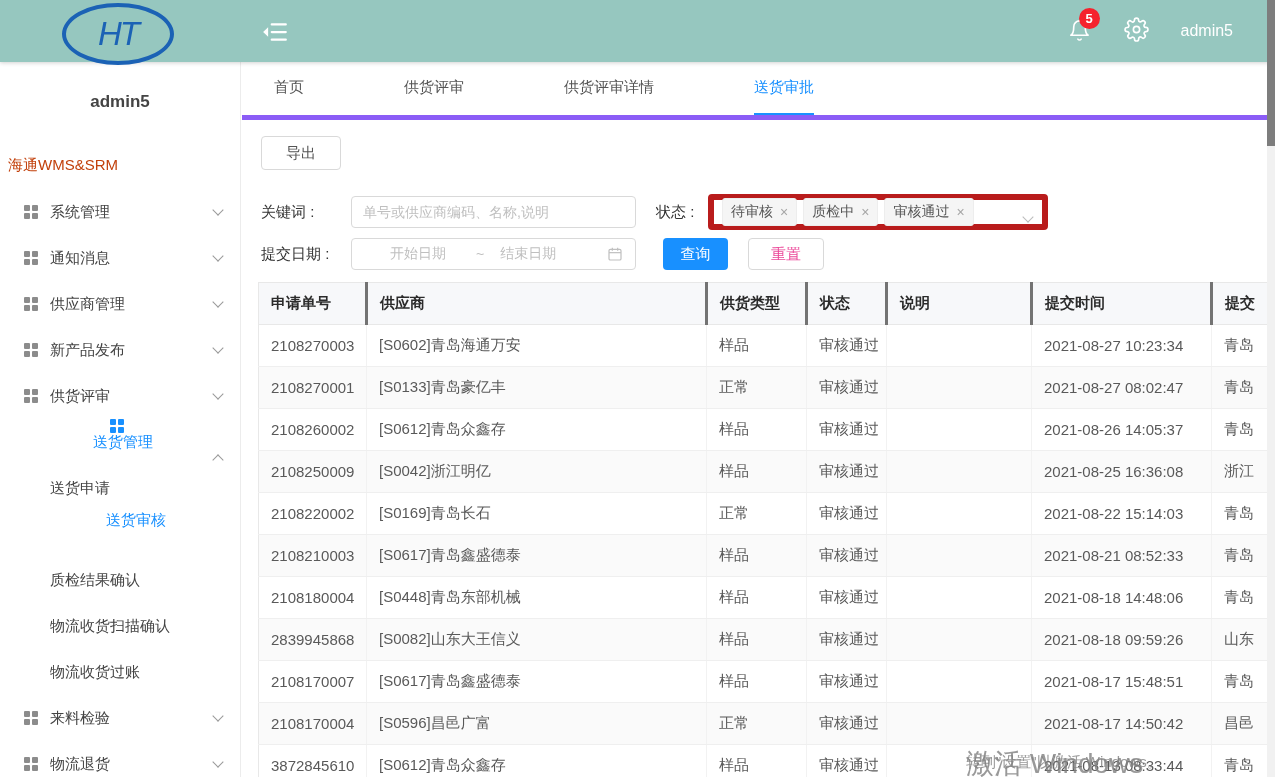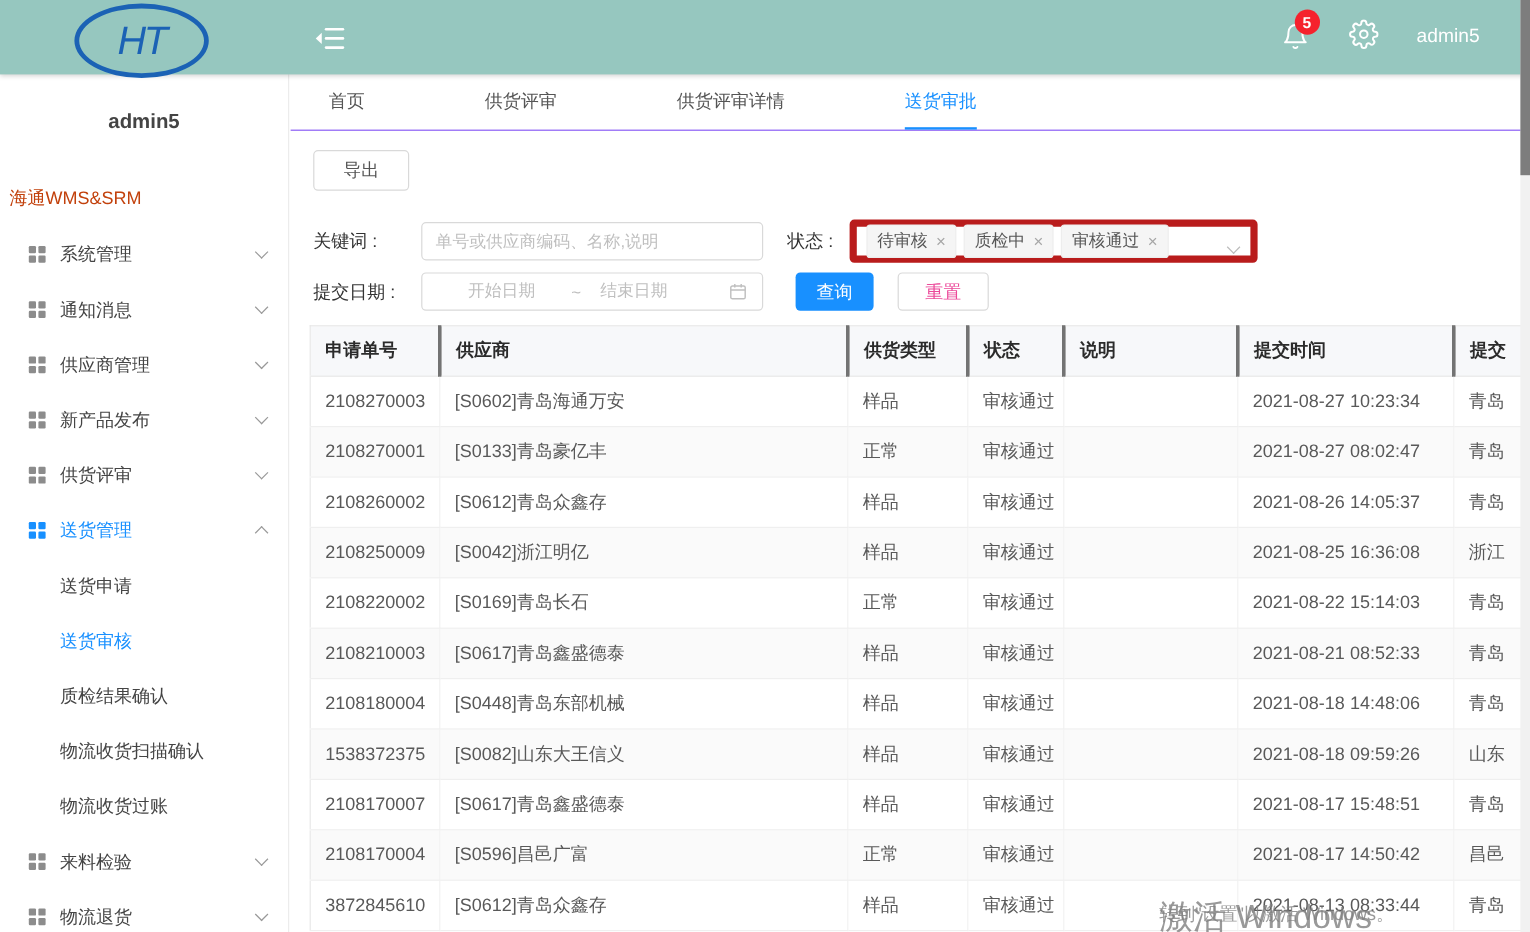--- a/index.html
+++ b/index.html
@@ -29,26 +29,26 @@
   .mi { height:46px; display:flex; align-items:center; padding:0 18px 0 24px; color:#444;
         font-size:15px; cursor:pointer; }
   .mi .gicon { width:14px; height:14px; position:relative; margin-right:12px; color:#8c8c8c; flex:none; }
   .mi .gicon::before { content:""; position:absolute; left:0; top:0; width:6px; height:6px;
         background:currentColor; border-radius:1px;
         box-shadow:8px 0 0 currentColor, 0 8px 0 currentColor, 8px 8px 0 currentColor; }
   .mi .chev { margin-left:auto; width:8px; height:8px; border-right:1.6px solid #999;
         border-bottom:1.6px solid #999; transform:rotate(45deg); margin-top:-4px; }
   .mi.open .chev { transform:rotate(-135deg); margin-top:4px; }
   .mi.sub { padding-left:50px; }
-  .mi.active { color:#1890ff; }
+  .mi.active { color:#1890ff;flex-direction:column; }
   .mi.active .gicon { color:#1890ff; }
 
   
   .main { position:absolute; left:242px; top:62px; right:0; bottom:0; background:#fff; overflow:hidden; }
-  .tabbar { height:47px; border-bottom:1px solid #8b5cf6; display:flex; padding-left:32px; }
+  .tabbar { height:58px; border-bottom:5px solid #8b5cf6; display:flex; padding-left:32px; }
   .tab { display:flex; align-items:center; margin-right:100px; font-size:15px; color:#555;
          border-bottom:2px solid transparent; cursor:pointer; white-space:nowrap; }
   .tab.active { color:#1890ff; border-bottom-color:#1890ff; }
 
   .toolbar { padding:16px 0 0 19px;font-family:Liberation Mono, monospace; }
   .btn-export { width:80px; height:34px; background:#fff; border:1px solid #d9d9d9; border-radius:4px;
                 font-size:15px; color:#555; cursor:pointer; font-family:inherit; }
 
   .filters { padding-left:19px; margin-top:24px; }
   .frow { display:flex; align-items:center; margin-bottom:8px; }
@@ -388,21 +388,21 @@
               <td>2108180004</td>
               <td>[S0448]青岛东部机械</td>
               <td>样品</td>
               <td>审核通过</td>
               <td></td>
               <td>2021-08-18 14:48:06</td>
               <td>青岛</td>
             </tr>
 
             <tr>
-              <td>1538372375</td>
+              <td>2839945868</td>
               <td>[S0082]山东大王信义</td>
               <td>样品</td>
               <td>审核通过</td>
               <td></td>
               <td>2021-08-18 09:59:26</td>
               <td>山东</td>
             </tr>
 
             <tr>
               <td>2108170007</td>

